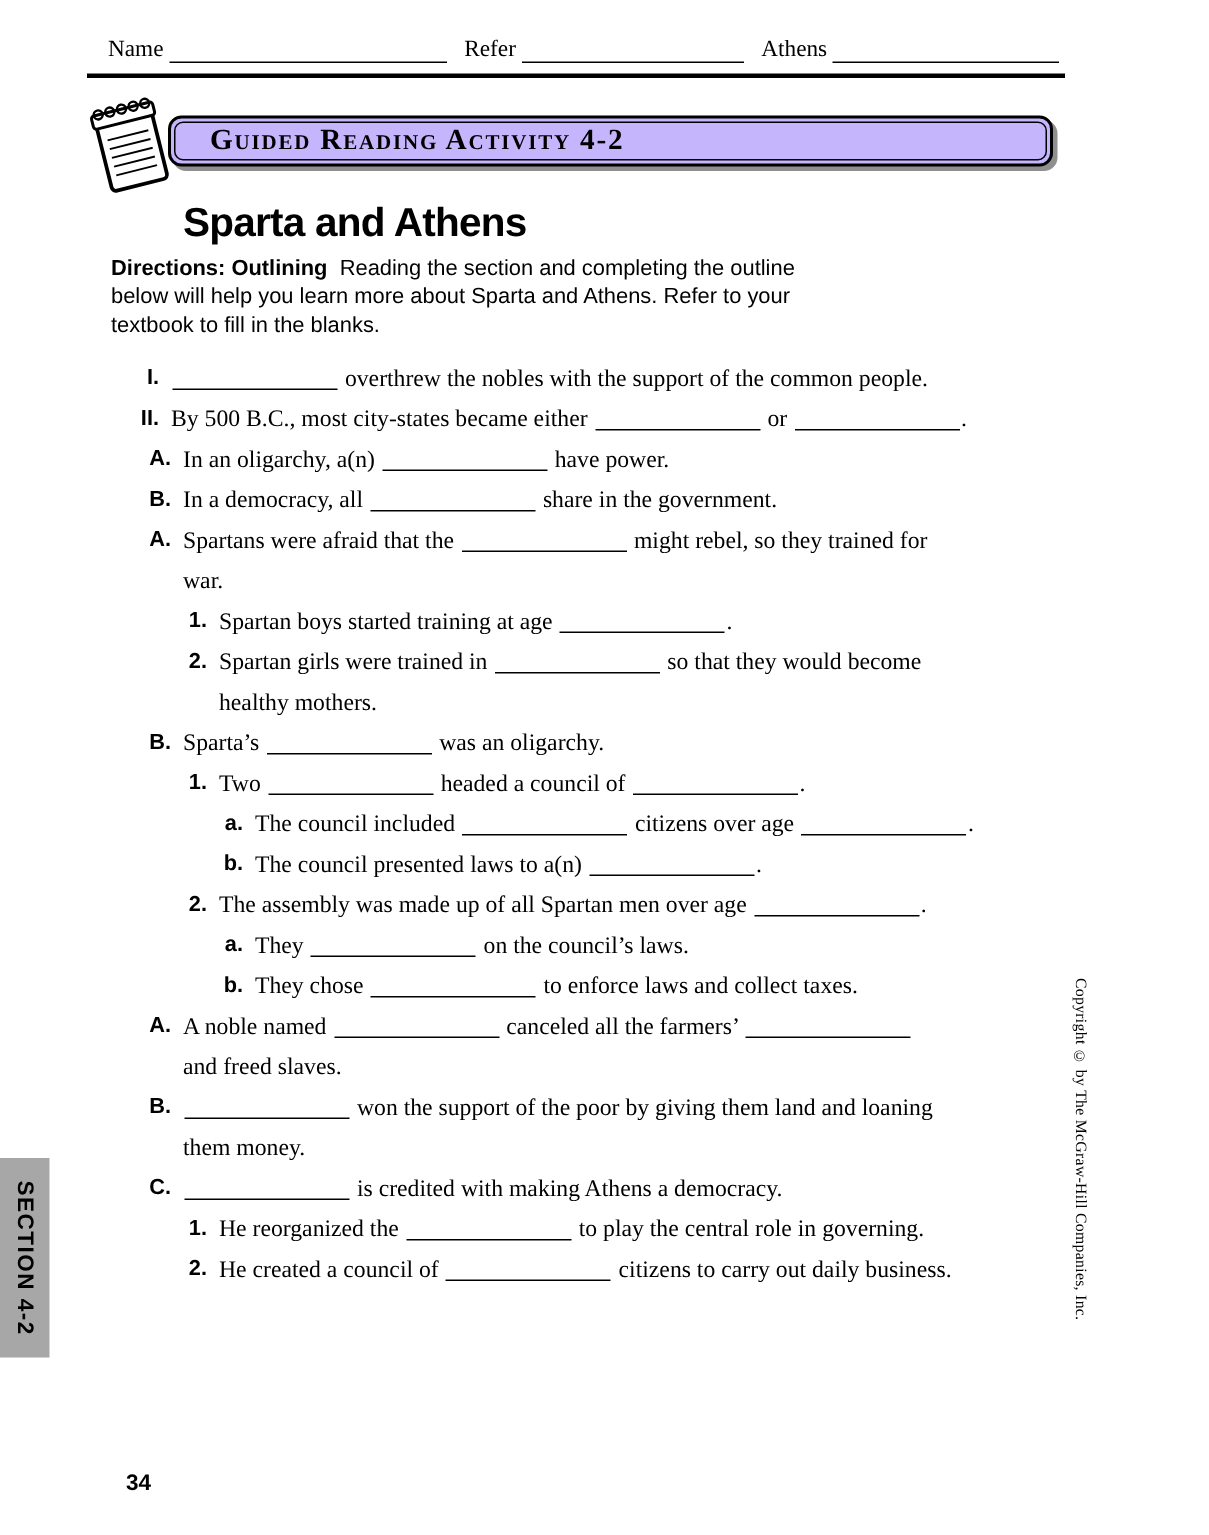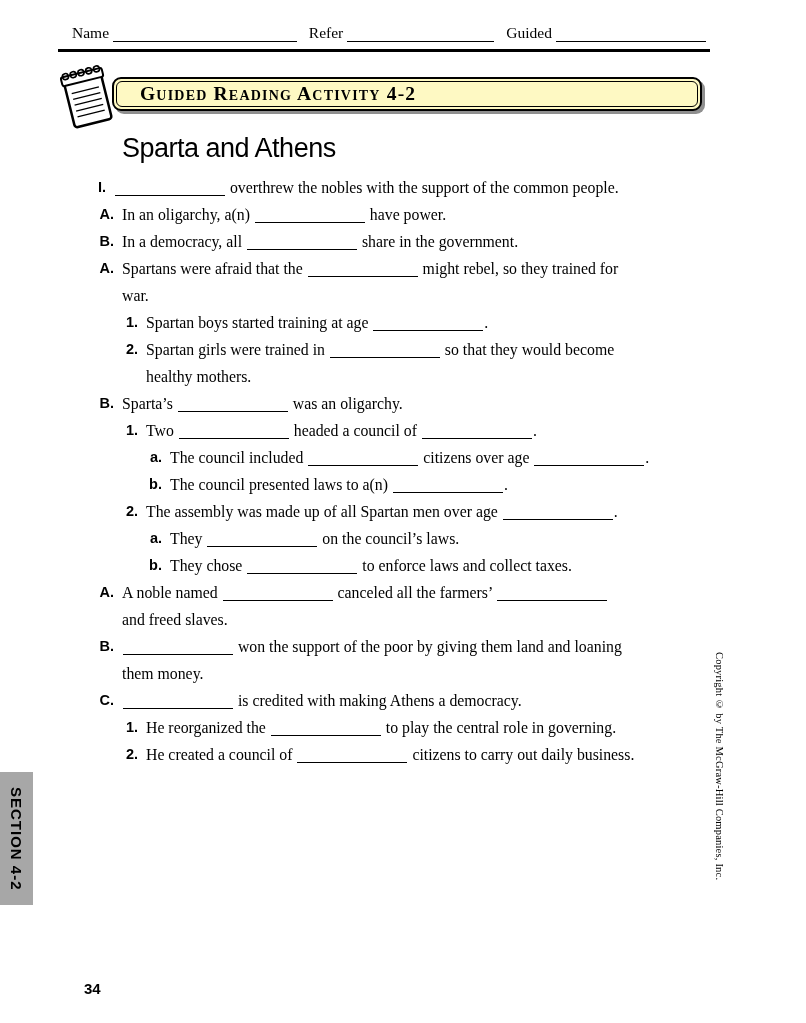--- a/index.html
+++ b/index.html
@@ -16,35 +16,35 @@
   .hline.name { flex:1.25; }
   .hline.date { flex:1; }
   .hline.cls  { flex:1.02; }
   .hdr .gap { width:12px; flex:none; }
   .rule { height:3px; background:#000; margin:7px -4px 0 -14px; }
 
   
   .banner-row { position:relative; margin-top:22px; height:46px; }
   .banner {
     position:absolute; left:40px; right:4px; top:3px; height:34px;
-    border:2px solid #000; border-radius:9px; background:#fef9c3;
+    border:2px solid #000; border-radius:9px; background:#c4b5fd;
     box-shadow:3px 3px 0 #8f8f8f;
     display:flex; align-items:center; padding-left:26px; box-sizing:border-box;
   }
   .banner::before { content:""; position:absolute; inset:2px; border:1px solid #000; border-radius:6px; pointer-events:none; }
   .banner-title {
     position:relative; font-variant:small-caps; font-weight:bold; font-size:19.5px;
     letter-spacing:1.2px; font-family:"Liberation Serif", serif;
   }
   .notepad { position:absolute; left:-18px; top:-12px; width:66px; height:70px; }
 
   
   .ws-title {
     margin:14px 0 0 50px; font-family:"Liberation Sans", sans-serif;
-    font-weight:normal; font-size:27px; letter-spacing:-0.5px; line-height:1.05;
+    font-weight:bold; font-size:27px; letter-spacing:-0.5px; line-height:1.05;
   }
   .directions {
     margin:8px 0 0 2px; width:482px; font-family:"Liberation Sans", sans-serif;
     font-size:14.6px; line-height:19px;
   }
   .directions b { font-weight:bold; }
 
   
   .outline { margin-top:12px; }
   .o-row { display:flex; font-size:15.8px; line-height:27px; }
@@ -87,21 +87,21 @@
 <div class="page">
   <div class="content">
 
     <div class="hdr">
       <span class="lbl">Name</span>
       <span class="hline name"></span>
       <span class="gap"></span>
       <span class="lbl">Refer</span>
       <span class="hline date"></span>
       <span class="gap"></span>
-      <span class="lbl">Guided</span>
+      <span class="lbl">Athens</span>
       <span class="hline cls"></span>
     </div>
     <div class="rule"></div>
 
     <div class="banner-row">
       <svg class="notepad" viewBox="0 0 66 70" aria-hidden="true">
         <g transform="rotate(-14 33 35)" stroke="#000">
           <rect x="14" y="16" width="38" height="46" rx="3" fill="#fff" stroke-width="2.5"></rect>
           <rect x="12" y="10" width="42" height="9" rx="2" fill="#fff" stroke-width="2"></rect>
           <g stroke-width="1.3" fill="none">
@@ -120,26 +120,31 @@
           </g>
         </g>
       </svg>
       <div class="banner">
         <span class="banner-title">Guided Reading Activity 4-2</span>
       </div>
     </div>
 
     <div class="ws-title">Sparta and Athens</div>
 
+    <p class="directions"><b>Directions: Outlining</b>&nbsp;&nbsp;<span>Reading the section and completing the outline below will help you learn more about Sparta and Athens. Refer to your textbook to fill in the blanks.</span></p>
 
     <div class="outline">
         <div class="o-row lv0">
           <span class="o-label">I.</span>
           <span class="o-body"><span class="blank"></span> overthrew the nobles with the support of the common people.</span>
         </div>
+        <div class="o-row lv0">
+          <span class="o-label">II.</span>
+          <span class="o-body">By 500 B.C., most city-states became either <span class="blank"></span> or <span class="blank"></span>.</span>
+        </div>
         <div class="o-row lv1">
           <span class="o-label">A.</span>
           <span class="o-body">In an oligarchy, a(n) <span class="blank"></span> have power.</span>
         </div>
         <div class="o-row lv1">
           <span class="o-label">B.</span>
           <span class="o-body">In a democracy, all <span class="blank"></span> share in the government.</span>
         </div>
         <div class="o-row lv1">
           <span class="o-label">A.</span>

